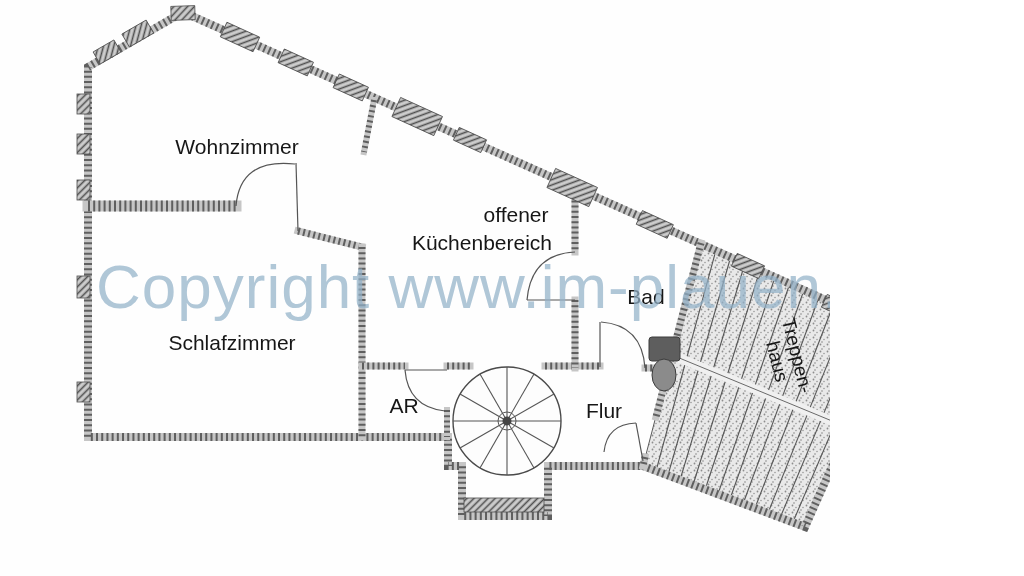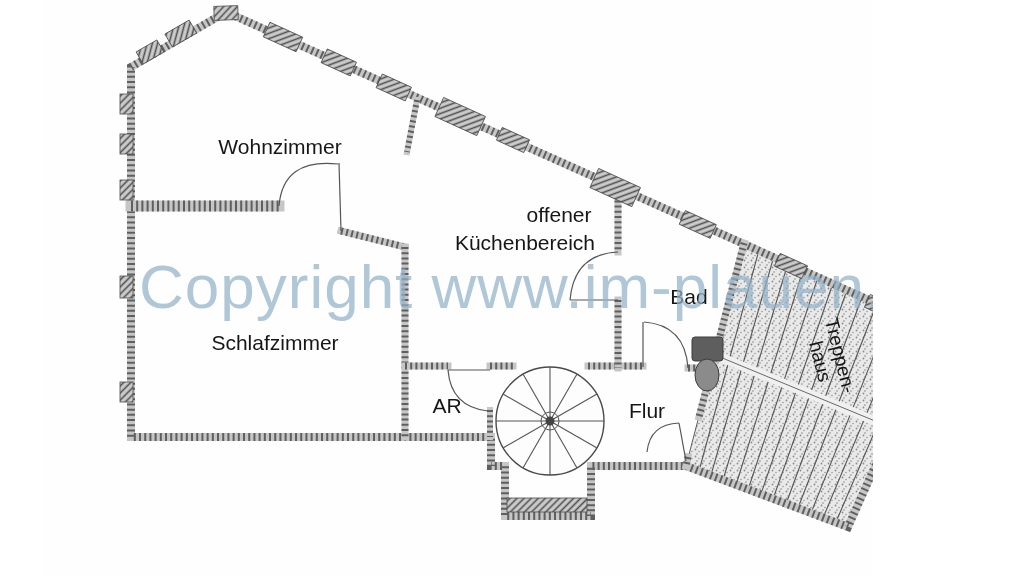--- a/index.html
+++ b/index.html
@@ -1,18 +1,18 @@
 <!DOCTYPE html>
 <html style="--wall: #5f5f5f; --wallBase: #c6c6c6; --label: #161616; --watermark: #93b2c9;"><head>
 <meta charset="utf-8">
 <style>
   html,body{margin:0;padding:0;background:#ffffff;}
   .stage{
     position:relative;width:830px;height:576px;background:#fefefe;
-    overflow:hidden;font-family:"Liberation Sans",sans-serif;margin-left:43px;
+    overflow:hidden;font-family:"Liberation Sans",sans-serif;
   }
   .watermark{
     position:absolute;left:96px;top:256px;z-index:5;
     font-family:Liberation Sans, sans-serif;
     font-size:62px;line-height:1;white-space:nowrap;letter-spacing:1px;
     color:var(--watermark,#93b2c9);opacity:.72;pointer-events:none;
   }
   svg{position:absolute;left:0;top:0;}
   .wb{fill:none;stroke:var(--wallBase,#c6c6c6);stroke-linecap:square;}
   .wh{fill:none;stroke:var(--wall,#5f5f5f);stroke-dasharray:2 3.2;stroke-linecap:butt;}

